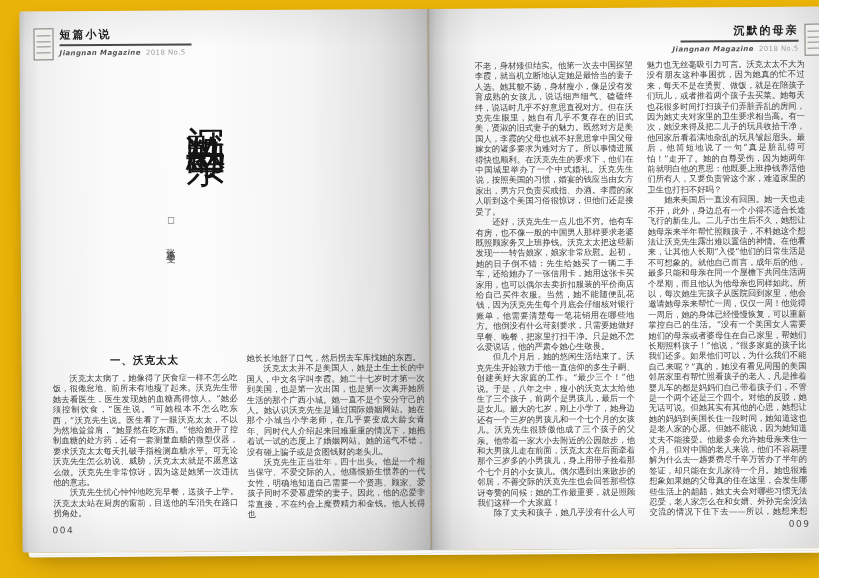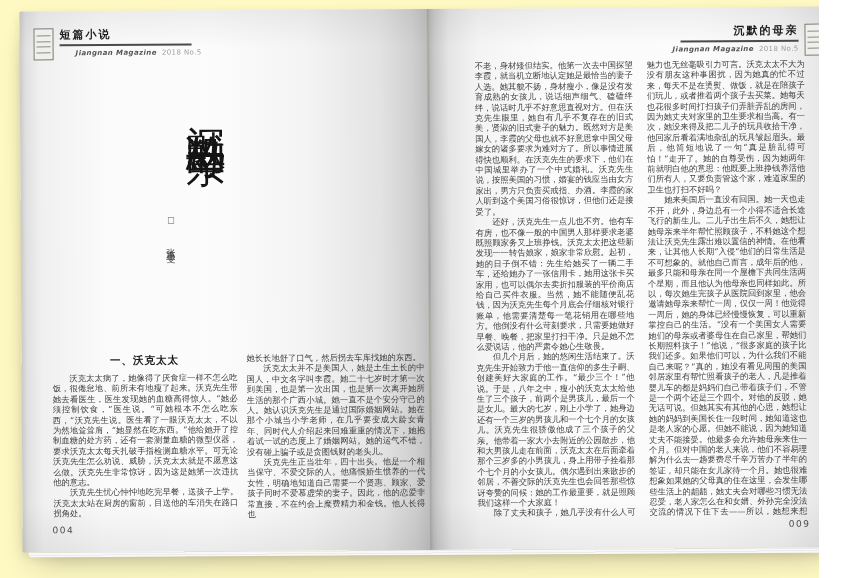--- a/index.html
+++ b/index.html
@@ -1,18 +1,18 @@
 <!DOCTYPE html>
 <html><head>
 <meta charset="utf-8">
 <style>
   html,body { margin:0; padding:0; }
   .stage {
     position:relative; width:819px; height:578px; overflow:hidden;
-    background:#fef9c3;
+    background:#eab308;
     font-family:"DejaVu Serif", serif;
   }
   .book {
     position:absolute; left:21px; top:9px; width:818px; height:541px;
     transform:rotate(-0.35deg);
     box-shadow:0 18px 30px -12px rgba(0,0,0,0.30), 0 4px 12px rgba(0,0,0,0.10);
   }
   .page { position:absolute; top:0; width:409px; height:541px; }
   .page::before {
     content:""; position:absolute; inset:0; pointer-events:none;
@@ -44,21 +44,21 @@
     border:1px solid #7a7a78; background:#efefec;
     display:flex; flex-direction:column; justify-content:space-evenly; padding:2px 2px;
   }
   .seal i { display:block; height:1px; background:#8a8a88; }
   .hdr-text { margin:0 6px; }
   .hdr-cat { font-family:"DejaVu Sans",sans-serif; font-weight:bold; font-size:11px; letter-spacing:2px; color:#1c1c1c; line-height:14px; white-space:nowrap; }
   .hdr-rule { height:1.5px; background:#4a4a4a; margin:2px 0 3px; }
   .hdr-rule-l { width:132px; }
   .hdr-rule-r { width:118px; margin-left:auto; }
   .hdr-mag { font-family:"DejaVu Sans",sans-serif; font-size:7px; color:#6e6e6e; letter-spacing:0.4px; white-space:nowrap; }
-  .hdr-mag .mag-name { font-weight:bold; color:#555; font-style:italic;margin-left:16px; }
+  .hdr-mag .mag-name { font-weight:bold; color:#555; font-style:italic; }
   .hdr-mag .mag-issue { color:#9a9a9a; margin-left:5px;margin-top:40px; }
   .hdr-right .hdr-text { text-align:right; }
 
   
   .title-vert {
     position:absolute; left:162px; top:84px; height:245px;
     writing-mode:vertical-rl; text-orientation:upright;
     font-size:40px; letter-spacing:5px; color:#141414; font-weight:500;
     font-family:"DejaVu Serif", serif; line-height:48px;
   }

